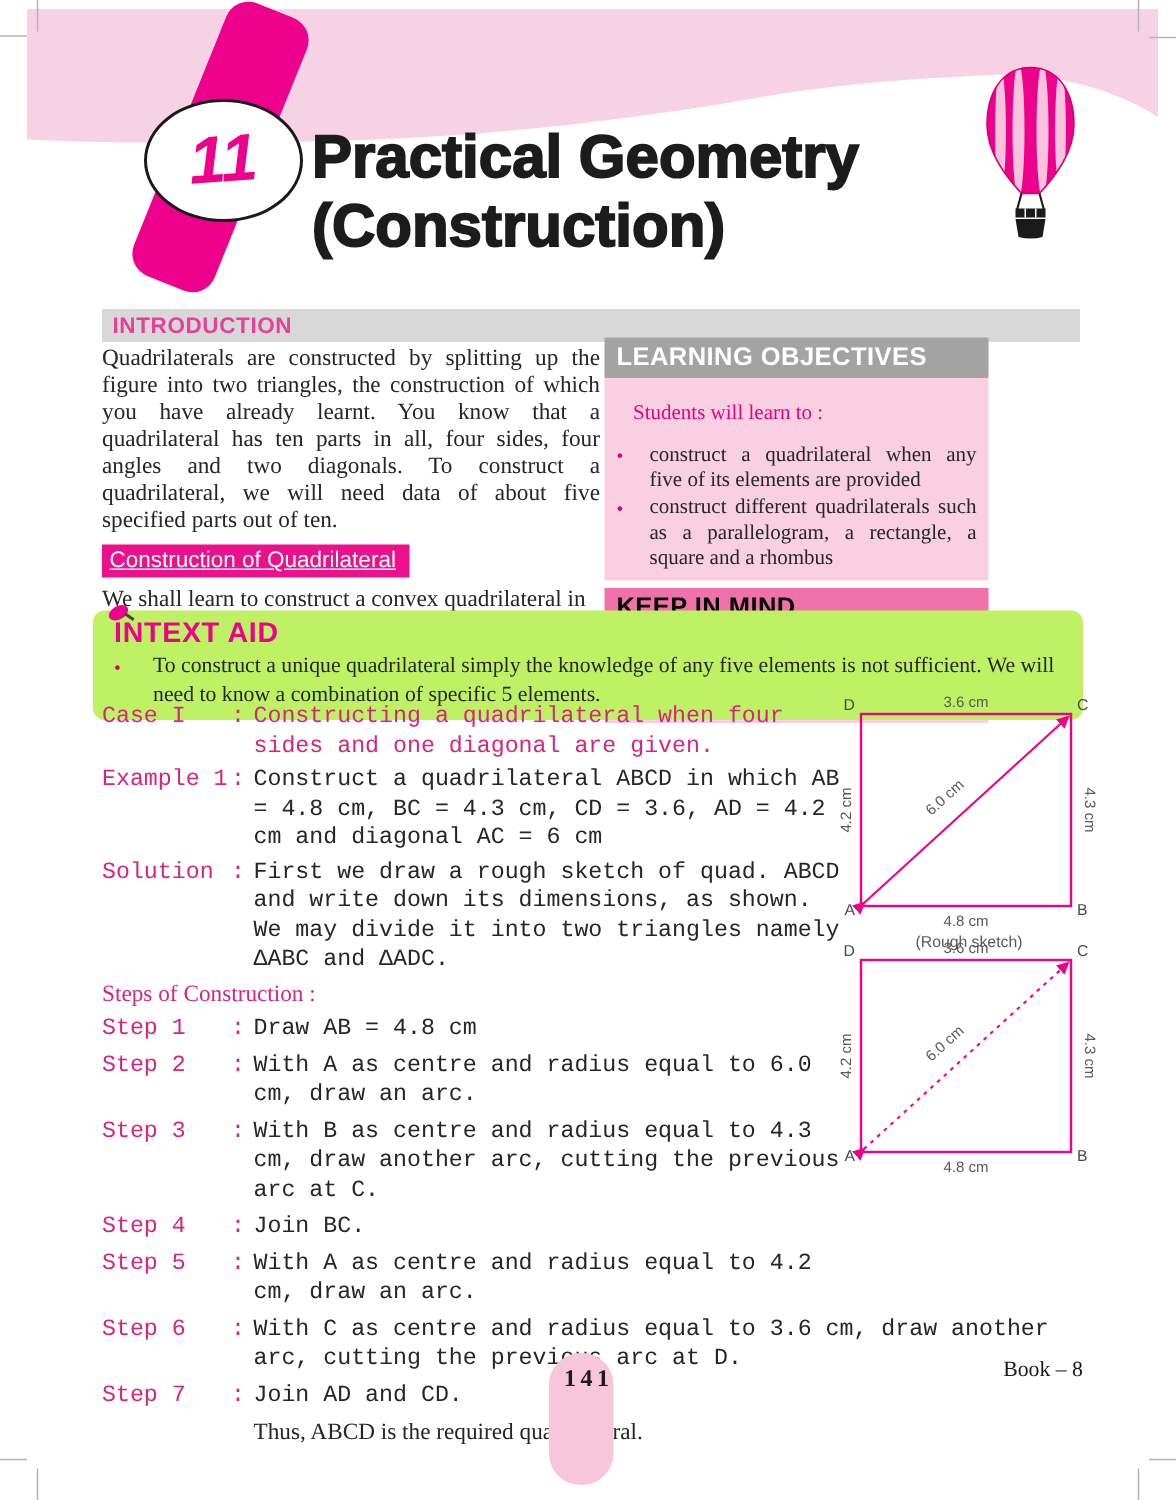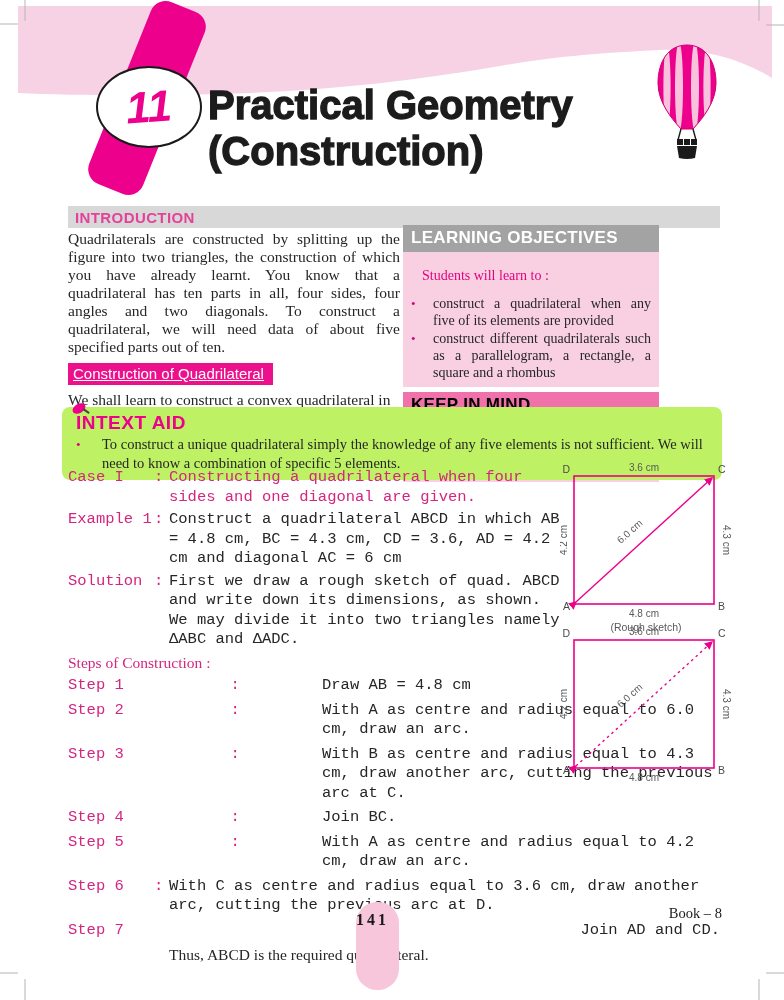--- a/index.html
+++ b/index.html
@@ -56,34 +56,34 @@
 
   
   .example{position:absolute;left:68px;top:468px;width:652px;}
   .row{display:flex;margin-bottom:3px;font-family:Liberation Mono, monospace;}
   .row .lbl{width:86px;flex:none;color:#D4257F;font-size:15.5px;line-height:19.5px;}
   .row .colon{width:15px;flex:none;color:#D4257F;font-size:15.5px;line-height:19.5px;}
   .row .txt{margin:0;font-size:15.5px;line-height:19.5px;}
   .w-narrow .txt{width:398px;}
   .rose .txt{color:#D4257F;}
   .steps-heading{color:#D4257F;font-size:15.5px;line-height:19.5px;margin:2px 0 4px 0;}
-  .step{margin-bottom:5px;justify-content:space-between;}
+  .step{margin-bottom:5px;}
   .conclusion{margin:1px 0 0 101px;font-size:15.5px;line-height:19.5px;}
 
   
   .diagram{position:absolute;width:172px;text-align:center;}
   .diagram-rough{left:560px;top:460px;}
   .diagram-fair{left:560px;top:624px;}
   .diag-caption{font-family:"Liberation Sans",sans-serif;font-size:10.5px;color:#595959;margin-top:-3px;}
   .diag-text{font-family:"Liberation Sans",sans-serif;font-size:10px;fill:#595959;}
   .diag-vertex{font-family:"Liberation Sans",sans-serif;font-size:10.5px;fill:#4a4a4a;}
 
   
-  .page-pill{position:absolute;left:356px;top:902px;width:43px;height:88px;background:#F8C6DA;
-          border-radius:21px;text-align:left;}
+  .page-pill{position:absolute;left:366px;top:902px;width:43px;height:88px;background:#F8C6DA;
+          border-radius:21px;text-align:right;}
   .page-pill span{display:inline-block;margin-top:9px;font-weight:bold;font-size:16px;
           letter-spacing:3px;color:#1a1a1a;}
   .book-label{position:absolute;right:62px;top:905px;font-size:14.5px;color:#1a1a1a;}
 
   .crop-svg{position:absolute;left:0;top:0;pointer-events:none;}
 </style>
 </head>
 <body>
 
 <div class="page">

